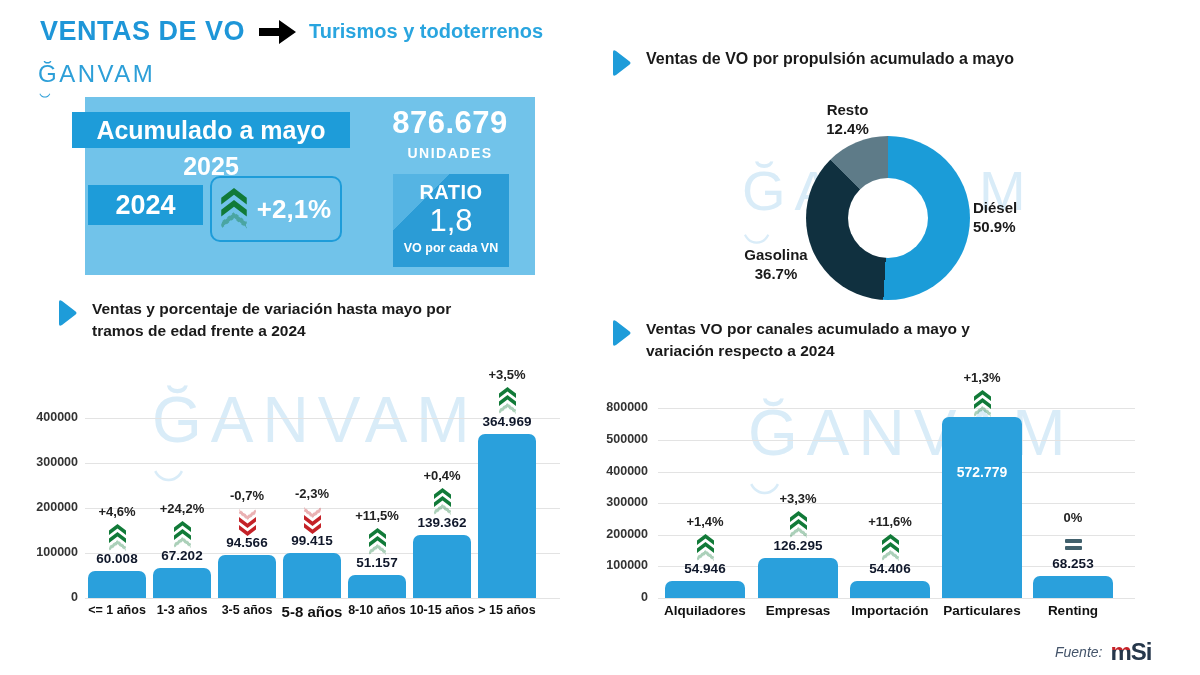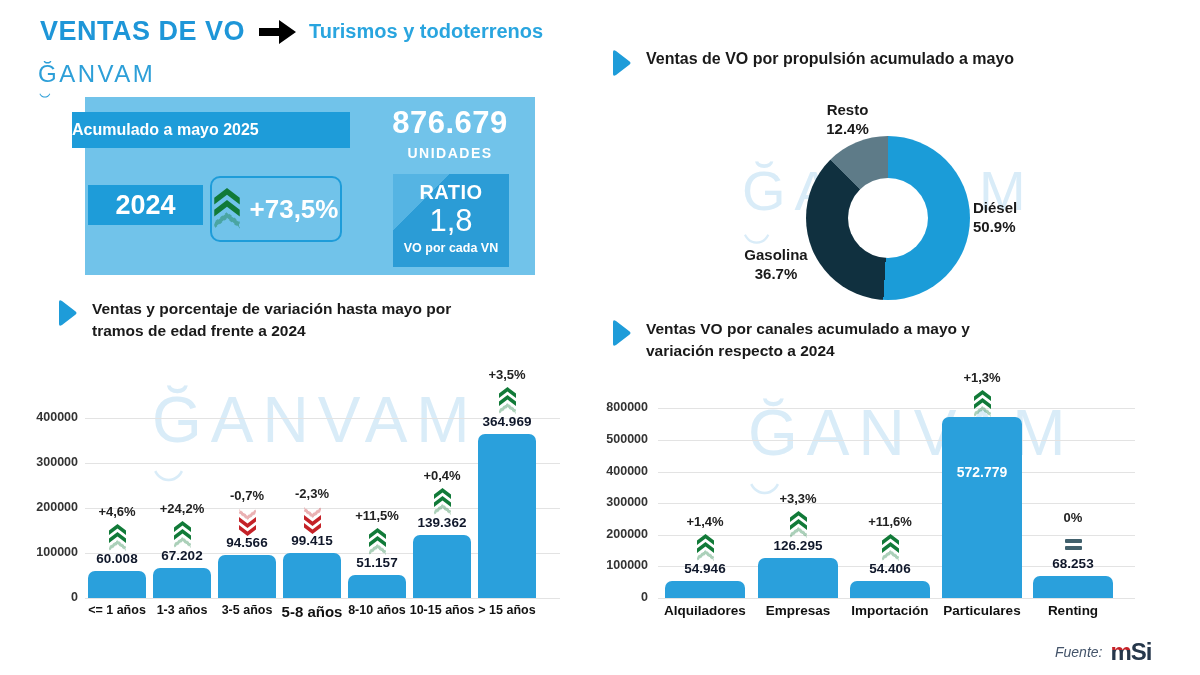--- a/index.html
+++ b/index.html
@@ -15,21 +15,21 @@
   .ganvam-word .curl{position:absolute;left:1px;top:.60em;font-size:.8em;}
   .logo{position:absolute;left:38px;top:60px;font-size:24px;letter-spacing:2.5px;}
   .watermark{position:absolute;color:#D9ECF8;font-weight:500;letter-spacing:9px;z-index:0;}
   .watermark .curl{color:#D9ECF8;}
   .wm-age{left:152px;top:383px;font-size:64px;}
   .wm-donut{left:742px;top:158px;font-size:56px;}
   .wm-channels{left:748px;top:396px;font-size:64px;}
   
   .panel{position:absolute;left:85px;top:97px;width:450px;height:178px;background:#71C3EA;z-index:1;}
   .period-badge{position:absolute;left:-13px;top:15px;width:278px;height:36px;background:#1E9CD9;
-    color:#fff;font-size:16px;font-weight:700;text-align:left;line-height:36px;}
+    color:#fff;font-size:25px;font-weight:700;text-align:center;line-height:36px;}
   .total-block{position:absolute;left:298px;top:8px;width:134px;text-align:center;color:#fff;}
   .total-value{font-size:31px;font-weight:800;letter-spacing:.5px;}
   .total-unit{margin-top:4px;font-size:14px;font-weight:700;letter-spacing:1.5px;}
   .year-badge{position:absolute;left:3px;top:88px;width:115px;height:40px;background:#1E9CD9;
     color:#fff;font-size:27px;font-weight:800;text-align:center;line-height:40px;}
   .variation-box{position:absolute;left:125px;top:79px;width:128px;height:62px;
     border:2.5px solid #1E9CD9;border-radius:10px;display:flex;align-items:center;justify-content:center;gap:10px;}
   .variation-text{color:#fff;font-size:26px;font-weight:800;}
   .ratio-box{position:absolute;left:308px;top:77px;width:116px;height:93px;color:#fff;text-align:center;
     background:linear-gradient(135deg,#55B4E3 0,#55B4E3 27%,#2B9CD6 27%);}
@@ -110,21 +110,21 @@
       <div class="total-value">876.679</div>
       <div class="total-unit">UNIDADES</div>
     </div>
     <div class="year-badge">2024</div>
     <div class="variation-box">
       <svg width="26" height="42" viewBox="0 0 17 28">
         <path d="M8.5 0 L17 6.5 V11 L8.5 4.5 L0 11 V6.5 Z" fill="#117A38"></path>
         <path d="M8.5 8 L17 14.5 V19 L8.5 12.5 L0 19 V14.5 Z" fill="#117A38"></path>
         <path d="M8.5 16 L17 22.5 V27 L8.5 20.5 L0 27 V22.5 Z" fill="#117A38" opacity="0.4" stroke="#71C3EA" stroke-width="1" stroke-dasharray="2 2"></path>
       </svg>
-      <span class="variation-text">+73,5%</span>
+      <span class="variation-text">+2,1%</span>
     </div>
     <div class="ratio-box">
       <div class="ratio-title">RATIO</div>
       <div class="ratio-value">1,8</div>
       <div class="ratio-caption">VO por cada VN</div>
     </div>
   </div>
 
   <div class="sec-header hdr-age">
     <svg width="22" height="30" viewBox="0 0 22 30">

